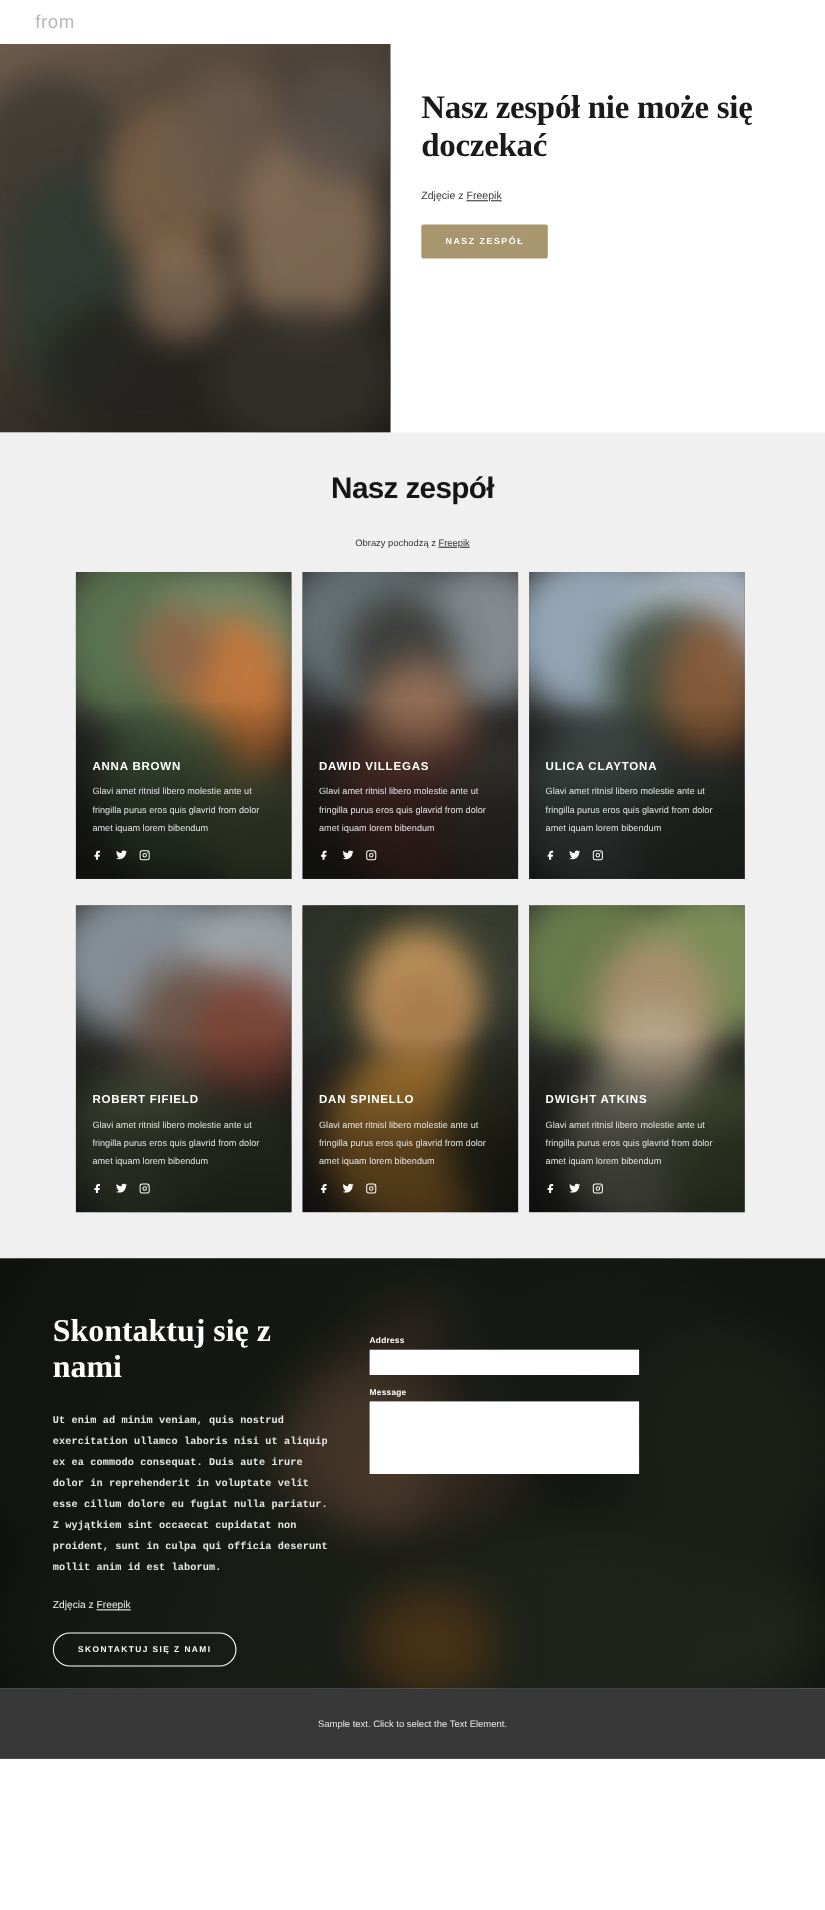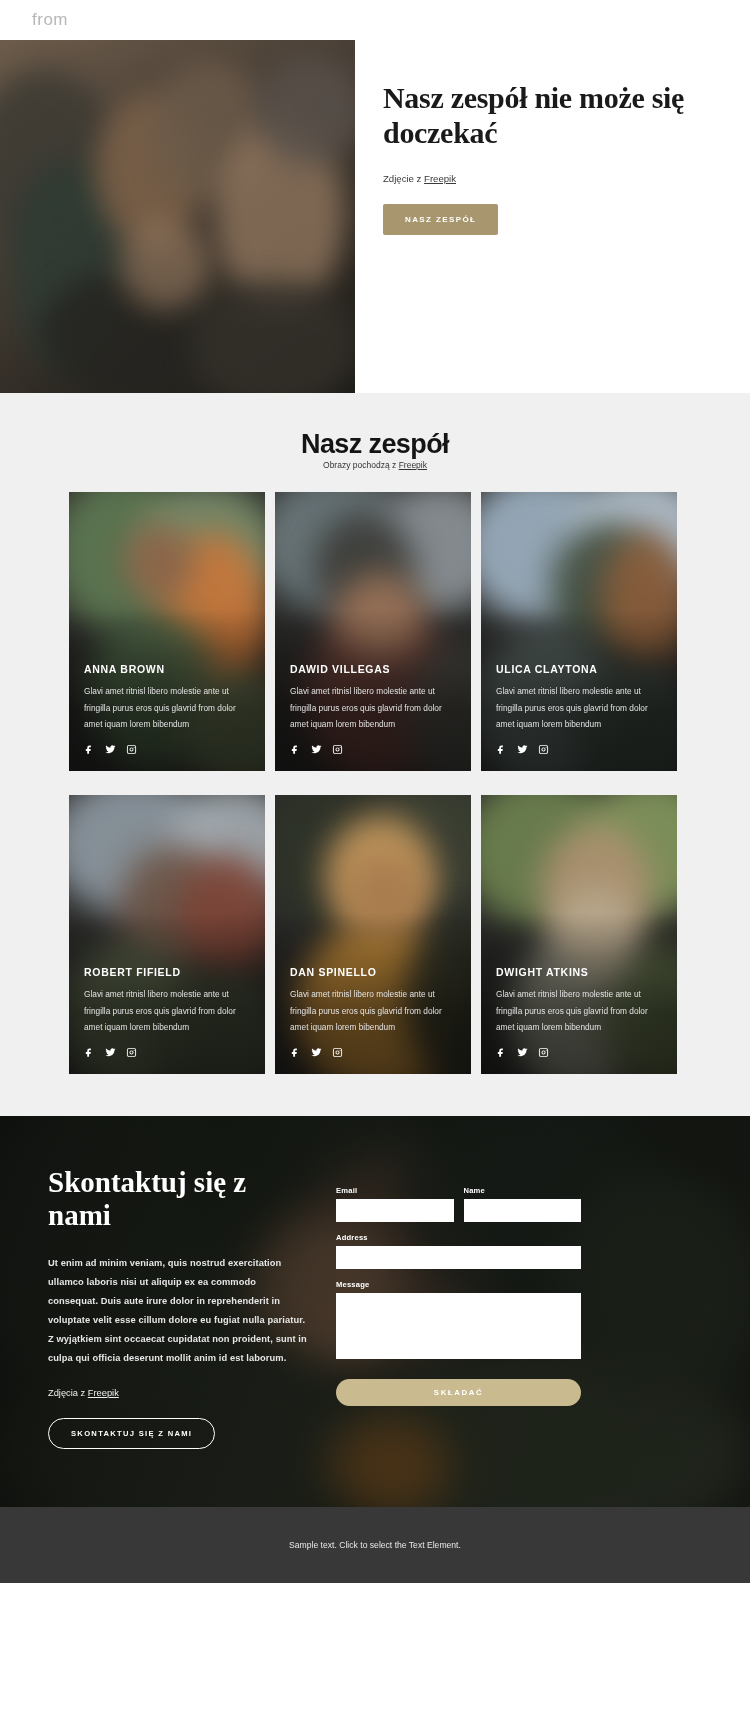--- a/index.html
+++ b/index.html
@@ -98,21 +98,21 @@
   }
   .team-title {
     text-align: center;
     font-size: 27px;
     font-weight: bold;
     color: #151515;
     letter-spacing: -.6px;
   }
   .team-sub {
     text-align: center;
-    margin-top: 0;
+    margin-top: 28px;
     font-size: 8.5px;
     color: #333;
   }
   .team-sub a { color: #333; text-decoration: underline; }
   .grid {
     margin: 22px auto 0;
     width: 612px;
     display: grid;
     grid-template-columns: repeat(3, 196px);
     gap: 24px 10px;
@@ -181,20 +181,21 @@
     line-height: 1.14;
     color: #ffffff;
   }
   .contact-body {
     margin-top: 22px;
     font-size: 9.3px;
     line-height: 2.05;
     color: #e6e6e6;
     font-weight: bold;
     letter-spacing: .1px;
+    font-family: Liberation Mono, monospace;
   }
   .contact-credit {
     margin-top: 20px;
     font-size: 9.3px;
     color: #f0f0f0;
   }
   .contact-credit a { color: #f0f0f0; text-decoration: underline; }
   .btn-outline {
     display: inline-flex;
     align-items: center;
@@ -251,21 +252,21 @@
     font-size: 7.8px;
     font-weight: bold;
     letter-spacing: 1.6px;
     padding: 9px 0;
     margin-top: 5px;
     cursor: pointer;
   }
 
   
   .footer {
-    height: 76px;
+    height: 64px;
     background: #383838;
     display: flex;
     align-items: center;
     justify-content: center;
   }
   .footer-text { font-size: 8.6px; color: #e8e8e8; }
 </style>
 </head>
 <body>
 
@@ -516,38 +517,27 @@
   <div class="veil"></div>
   <div class="contact-inner">
     <div class="contact-left">
       <h2 class="contact-title">Skontaktuj się z nami</h2>
       <p class="contact-body">Ut enim ad minim veniam, quis nostrud exercitation ullamco laboris nisi ut aliquip ex ea commodo consequat. Duis aute irure dolor in reprehenderit in voluptate velit esse cillum dolore eu fugiat nulla pariatur. Z wyjątkiem sint occaecat cupidatat non proident, sunt in culpa qui officia deserunt mollit anim id est laborum.</p>
       <p class="contact-credit"><span>Zdjęcia z </span><a href="#">Freepik</a></p>
       <button class="btn-outline">SKONTAKTUJ SIĘ Z NAMI</button>
     </div>
 
     <div class="form">
-      <div class="f-row">
-        <div class="f-group">
-          <label class="f-label">Email</label>
-          <input class="f-input" type="text" value="" style="">
-        </div>
-        <div class="f-group">
-          <label class="f-label">Name</label>
-          <input class="f-input" type="text" value="" style="">
-        </div>
-      </div>
       <div class="f-group">
         <label class="f-label">Address</label>
         <input class="f-input" type="text" value="" style="">
       </div>
       <div class="f-group">
         <label class="f-label">Message</label>
         <textarea class="f-area" placeholder="" style=""></textarea>
       </div>
-      <button class="f-submit">SKŁADAĆ</button>
     </div>
   </div>
 </div>
 
 <div class="footer">
   <div class="footer-text">Sample text. Click to select the Text Element.</div>
 </div>
 
 </body></html>

